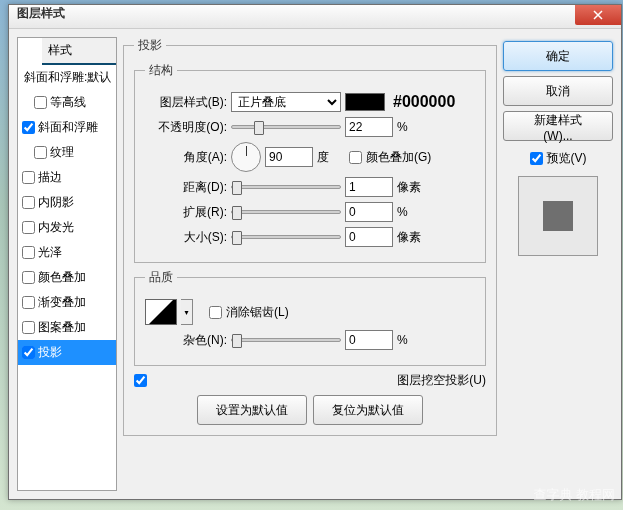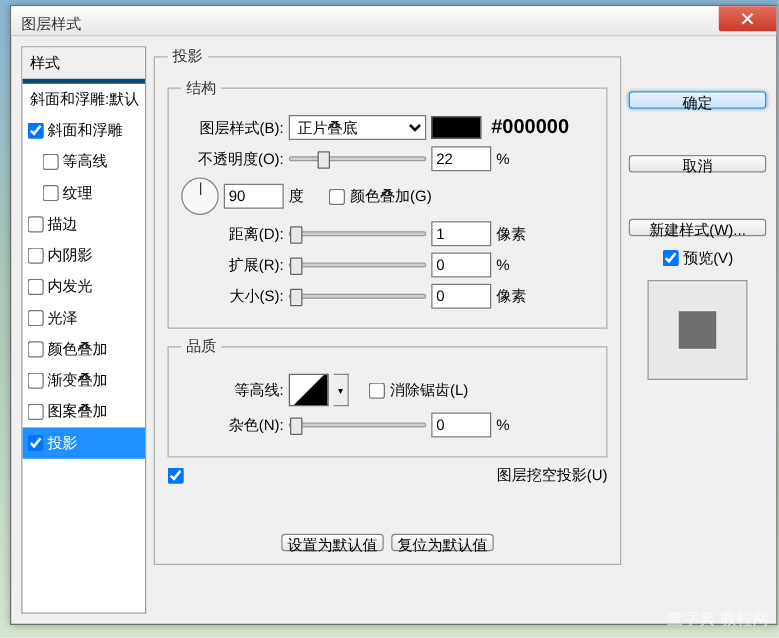--- a/index.html
+++ b/index.html
@@ -1,23 +1,23 @@
 <!DOCTYPE html>
 <html><head>
 <meta charset="utf-8">
 <style>
 * { box-sizing: border-box; margin: 0; padding: 0; font-family: "Microsoft YaHei", SimSun, sans-serif; font-size: 12px; }
 body { background: linear-gradient(180deg, #8bb5d4 0%, #a8c5b8 40%, #d4e5d0 100%); width: 623px; height: 510px; overflow: hidden; }
 .window { position: absolute; left: 8px; top: 4px; width: 614px; height: 496px; background: #f0f0f0; border: 1px solid #707070; box-shadow: 0 0 6px rgba(0,0,0,0.3); }
-.titlebar { height: 24px; background: linear-gradient(180deg, #fdfdfd 0%, #e8e8e8 100%); border-bottom: 1px solid #ccc; display: flex; align-items: flex-end; padding-left: 8px; position: relative; }
+.titlebar { height: 24px; background: linear-gradient(180deg, #fdfdfd 0%, #e8e8e8 100%); border-bottom: 1px solid #ccc; display: flex; align-items: flex-start; padding-left: 8px; position: relative; font-weight: bold; }
 .titlebar .title { font-size: 12px; color: #333; }
 .close-btn { position: absolute; right: 0; top: 0; width: 46px; height: 20px; background: linear-gradient(180deg, #e46e5e 0%, #c83a2a 100%); color: #fff; display: flex; align-items: center; justify-content: center; font-size: 10px; border-bottom-left-radius: 2px; cursor: pointer; }
 .content { display: flex; height: calc(100% - 24px); padding: 8px; gap: 6px; }
 .left-panel { width: 100px; border: 1px solid #a0a0a0; background: #fff; }
-.left-panel .hdr { padding: 4px 6px; border-bottom: 4px solid #0c4a6e; background: #f0f0f0; }
+.left-panel .hdr { padding: 4px 6px; border-bottom: 2px solid #0c4a6e; background: #f0f0f0; margin-left: 24px; }
 .style-list { }
 .style-item { padding: 4px 4px; display: flex; align-items: center; gap: 3px; cursor: pointer; }
 .style-item.lbl { padding-left: 6px; }
 .style-item.sel { background: #1e90ff; color: #fff; }
 .style-item input[type=checkbox] { width: 13px; height: 13px; }
 .style-item .ind { margin-left: 12px; }
 .mid-panel { flex: 1; position: relative; }
 fieldset { border: 1px solid #b0b0b0; padding: 8px 10px 10px 10px; margin-bottom: 6px; }
 fieldset legend { padding: 0 4px; color: #333; }
 .row { display: flex; align-items: center; margin: 5px 0; gap: 4px; }
@@ -26,21 +26,21 @@
 .swatch { width: 40px; height: 18px; border: 1px solid #666; background: #000; display: inline-block; }
 .hex { font-weight: bold; font-size: 16px; margin-left: 4px; }
 .slider { height: 4px; background: #d0d0d0; border: 1px solid #999; position: relative; border-radius: 2px; }
 .slider .thumb { position: absolute; top: -5px; width: 10px; height: 14px; background: #e8e8e8; border: 1px solid #666; border-radius: 1px; }
 .numfield { width: 48px; height: 20px; border: 1px solid #7a7a7a; padding: 0 3px; background: #fff; }
 .unit { width: 28px; }
 .angle-dial { width: 30px; height: 30px; border: 1px solid #888; border-radius: 50%; background: #f8f8f8; position: relative; }
 .angle-dial::after { content: ""; position: absolute; left: 50%; top: 3px; width: 1px; height: 10px; background: #333; }
 .contour { width: 32px; height: 26px; border: 1px solid #666; background: linear-gradient(135deg, #fff 0%, #fff 49%, #000 51%, #000 100%); display: inline-block; }
 .contour-drop { width: 12px; height: 26px; border: 1px solid #888; border-left: none; background: #eee; display: inline-flex; align-items: center; justify-content: center; font-size: 8px; }
-.btn { height: 14px; border: 1px solid #888; background: linear-gradient(180deg, #fdfdfd, #e5e5e5); border-radius: 3px; padding: 0 4px; cursor: pointer; margin-top: 32px; }
+.btn { height: 30px; border: 1px solid #888; background: linear-gradient(180deg, #fdfdfd, #e5e5e5); border-radius: 3px; padding: 0 18px; cursor: pointer; }
 .btn-row { display: flex; gap: 6px; justify-content: center; margin-top: 6px; }
 .right-panel { width: 110px; display: flex; flex-direction: column; gap: 5px; align-items: stretch; padding-top: 4px; }
 .right-panel .btn { width: 100%; }
 .btn.primary { border: 1px solid #3a8fd6; background: linear-gradient(180deg, #eaf4fd, #c9e4fa); box-shadow: 0 0 3px rgba(58,143,214,0.7); }
 .preview-chk { display: flex; align-items: center; gap: 4px; margin-top: 4px; justify-content: center; }
 .preview-box { width: 80px; height: 80px; border: 1px solid #999; background: #e8e8e8; margin: 4px auto 0 auto; display: flex; align-items: center; justify-content: center; }
 .preview-box .inner { width: 30px; height: 30px; background: #6f6f6f; }
 .watermark { position: absolute; right: 8px; bottom: 6px; color: rgba(255,255,255,0.65); font-size: 13px; pointer-events: none; margin-top: 20px; }
 </style>
 </head>
@@ -57,26 +57,26 @@
   </div>
   <div class="content">
 
     <div class="left-panel">
       <div class="hdr">样式</div>
       <div class="style-item lbl">
           <span>斜面和浮雕:默认</span>
         </div>
       <div id="style-list" class="style-list">
           <div class="style-item">
+            <input type="checkbox" class="ind" style="">
+            <span>等高线</span>
+          </div>
+          <div class="style-item">
             <input type="checkbox" checked="" style="">
             <span>斜面和浮雕</span>
-          </div>
-          <div class="style-item">
-            <input type="checkbox" class="ind" style="">
-            <span>等高线</span>
           </div>
           <div class="style-item">
             <input type="checkbox" class="ind" style="">
             <span>纹理</span>
           </div>
           <div class="style-item">
             <input type="checkbox" style="">
             <span>描边</span>
           </div>
           <div class="style-item">
@@ -123,20 +123,21 @@
           </div>
           <div class="row">
             <span class="lbl-r">不透明度(O):</span>
             <div class="slider" style="width:110px">
                 <div class="thumb" style="left:22px"></div>
               </div>
             <input class="numfield" value="22" style="">
             <span class="unit">%</span>
           </div>
           <div class="row">
+            <span class="lbl-r">角度(A):</span>
             <div class="angle-dial"></div>
             <input class="numfield" value="90" style="">
             <span class="unit">度</span>
             <input type="checkbox" style="">
             <span>颜色叠加(G)</span>
           </div>
           <div class="row">
             <span class="lbl-r">距离(D):</span>
             <div class="slider" style="width:110px">
                 <div class="thumb" style="left:0"></div>
@@ -157,21 +158,20 @@
             <div class="slider" style="width:110px">
                 <div class="thumb" style="left:0"></div>
               </div>
             <input class="numfield" value="0" style="">
             <span class="unit">像素</span>
           </div>
         </fieldset>
         <fieldset>
           <legend>品质</legend>
           <div class="row">
-            <span class="lbl-r">等高线:</span>
             <span class="contour"></span>
               <span class="contour-drop">▾</span>
             <span style="width:8px"></span>
             <input type="checkbox" style="">
             <span>消除锯齿(L)</span>
           </div>
           <div class="row">
             <span class="lbl-r">杂色(N):</span>
             <div class="slider" style="width:110px">
                 <div class="thumb" style="left:0"></div>

